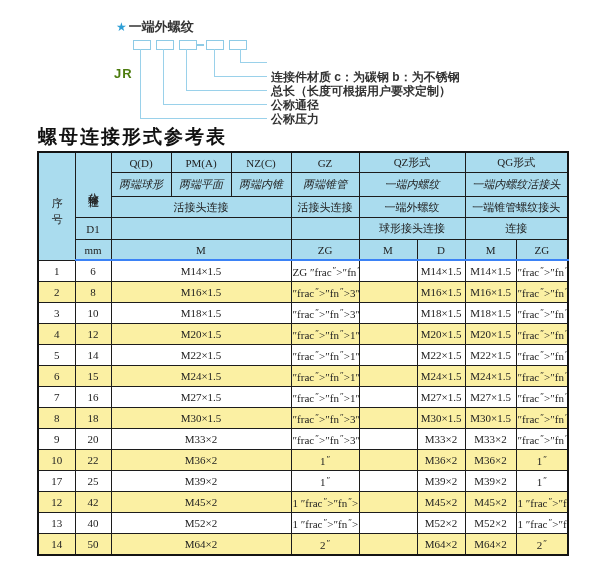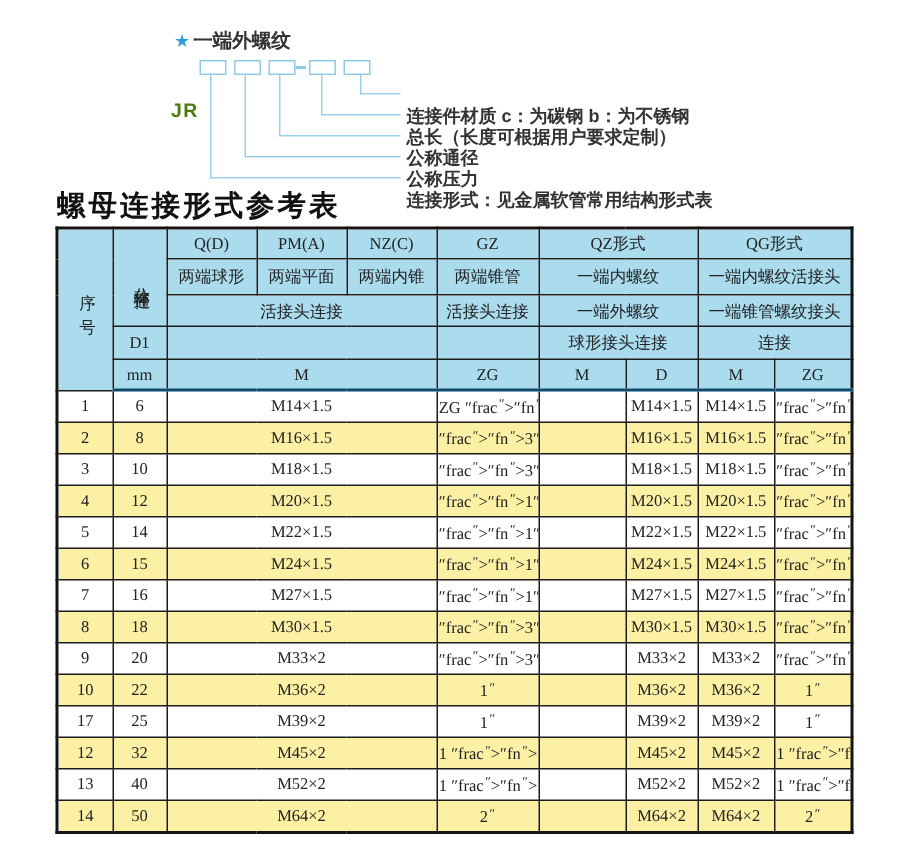--- a/index.html
+++ b/index.html
@@ -26,24 +26,24 @@
   .table-title{position:absolute;left:38px;top:124px;margin:0;font-size:19px;font-weight:bold;
                color:#111;letter-spacing:2px;font-family:Liberation Mono, monospace;}
 
   
   table.ref{position:absolute;left:37px;top:151px;border-collapse:collapse;table-layout:fixed;
             width:530px;border:2px solid #141414;}
   table.ref th,table.ref td{border:1px solid #1c1c1c;padding:0 1px;text-align:center;
             font-weight:normal;font-size:11px;overflow:hidden;white-space:nowrap;}
   table.ref thead th{background:#aadcee;text-align:center;}
   table.ref thead tr:nth-child(1) th{height:19px;}
-  table.ref thead tr:nth-child(2) th{height:23px;}
+  table.ref thead tr:nth-child(2) th{height:23px;font-style:italic;}
   table.ref thead tr:nth-child(3) th{height:20px;}
   table.ref thead tr:nth-child(4) th{height:21px;}
-  table.ref thead tr:nth-child(5) th{height:19px;border-bottom:2px solid #0c4a6e;margin-top:36px;}
+  table.ref thead tr:nth-child(5) th{height:19px;border-bottom:2px solid #3b82f6;margin-top:36px;}
   table.ref tbody td{height:20px;background:#fff;}
   table.ref tbody tr.alt td{background:#fbf0a3;}
   .vert{writing-mode:vertical-rl;text-orientation:upright;margin:0 auto;}
   th.vseq{font-size:12px;letter-spacing:1.6em;}
   th.vdia{font-size:11px;letter-spacing:0.12em;}
   th.vseq .vert,th.vdia .vert{display:inline-block;}
   .inch{font-size:9px;vertical-align:3px;margin-left:1px;}
 </style>
 </head>
 <body>
@@ -71,21 +71,20 @@
     <div class="cline hline" style="left:240px;top:62px;width:27px"></div>
     <div class="cline hline" style="left:214px;top:76px;width:53px"></div>
     <div class="cline hline" style="left:186px;top:90px;width:81px"></div>
     <div class="cline hline" style="left:163px;top:104px;width:104px"></div>
     <div class="cline hline" style="left:140px;top:118px;width:127px"></div>
 
     <div class="code-label" style="top:55px">连接件材质  c：为碳钢  b：为不锈钢</div>
     <div class="code-label" style="top:69px">总长（长度可根据用户要求定制）</div>
     <div class="code-label" style="top:83px">公称通径</div>
     <div class="code-label" style="top:97px">公称压力</div>
-    <div class="code-label" style="top:111px">连接形式：见金属软管常用结构形式表</div>
   </div>
 
   <h2 class="table-title">螺母连接形式参考表</h2>
 
   <table class="ref">
     <colgroup>
       <col style="width:37px">
         <col style="width:36px">
       <col style="width:60px">
         <col style="width:60px">
@@ -244,21 +243,21 @@
           <td>25</td>
           <td colspan="3">M39×2</td>
           <td>1<span class="inch">″</span></td>
           <td></td>
           <td>M39×2</td>
           <td>M39×2</td>
           <td>1<span class="inch">″</span></td>
         </tr>
         <tr class="alt">
           <td>12</td>
-          <td>32</td>
+          <td>42</td>
           <td colspan="3">M45×2</td>
           <td>1 <span class="&lt;span">″</span>frac<span class="inch">″</span>&gt;<span class="&lt;span">″</span>fn<span class="inch">″</span>&gt;1fd&gt;4</td>
           <td></td>
           <td>M45×2</td>
           <td>M45×2</td>
           <td>1 <span class="&lt;span">″</span>frac<span class="inch">″</span>&gt;<span class="&lt;span">″</span>fn&gt;1fd&gt;4</td>
         </tr>
         <tr>
           <td>13</td>
           <td>40</td>

